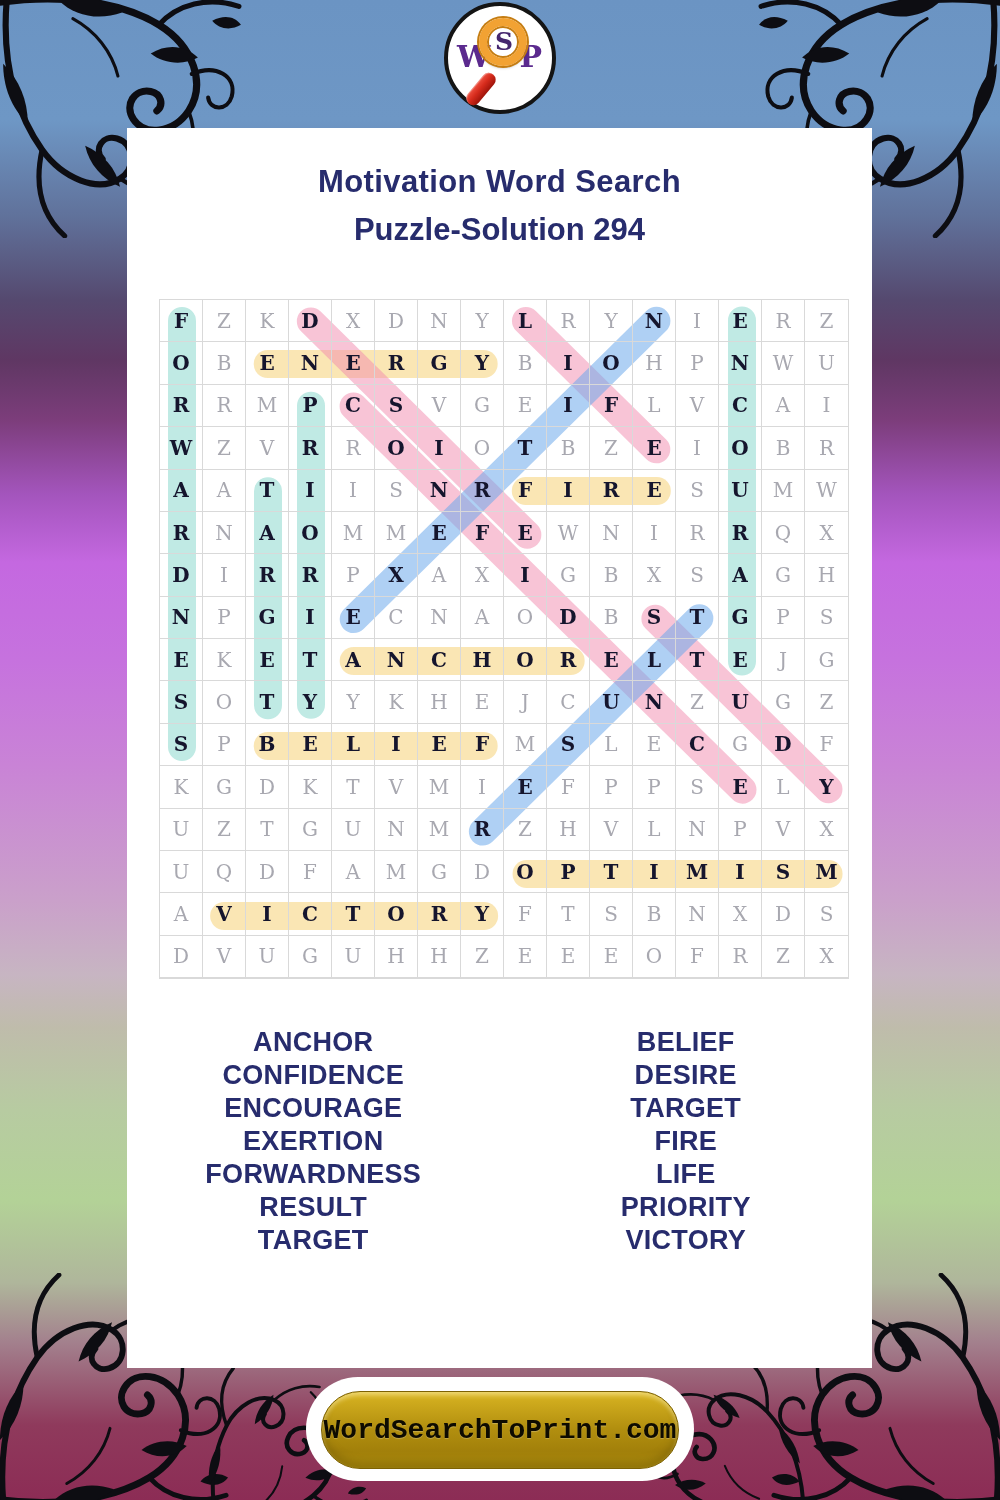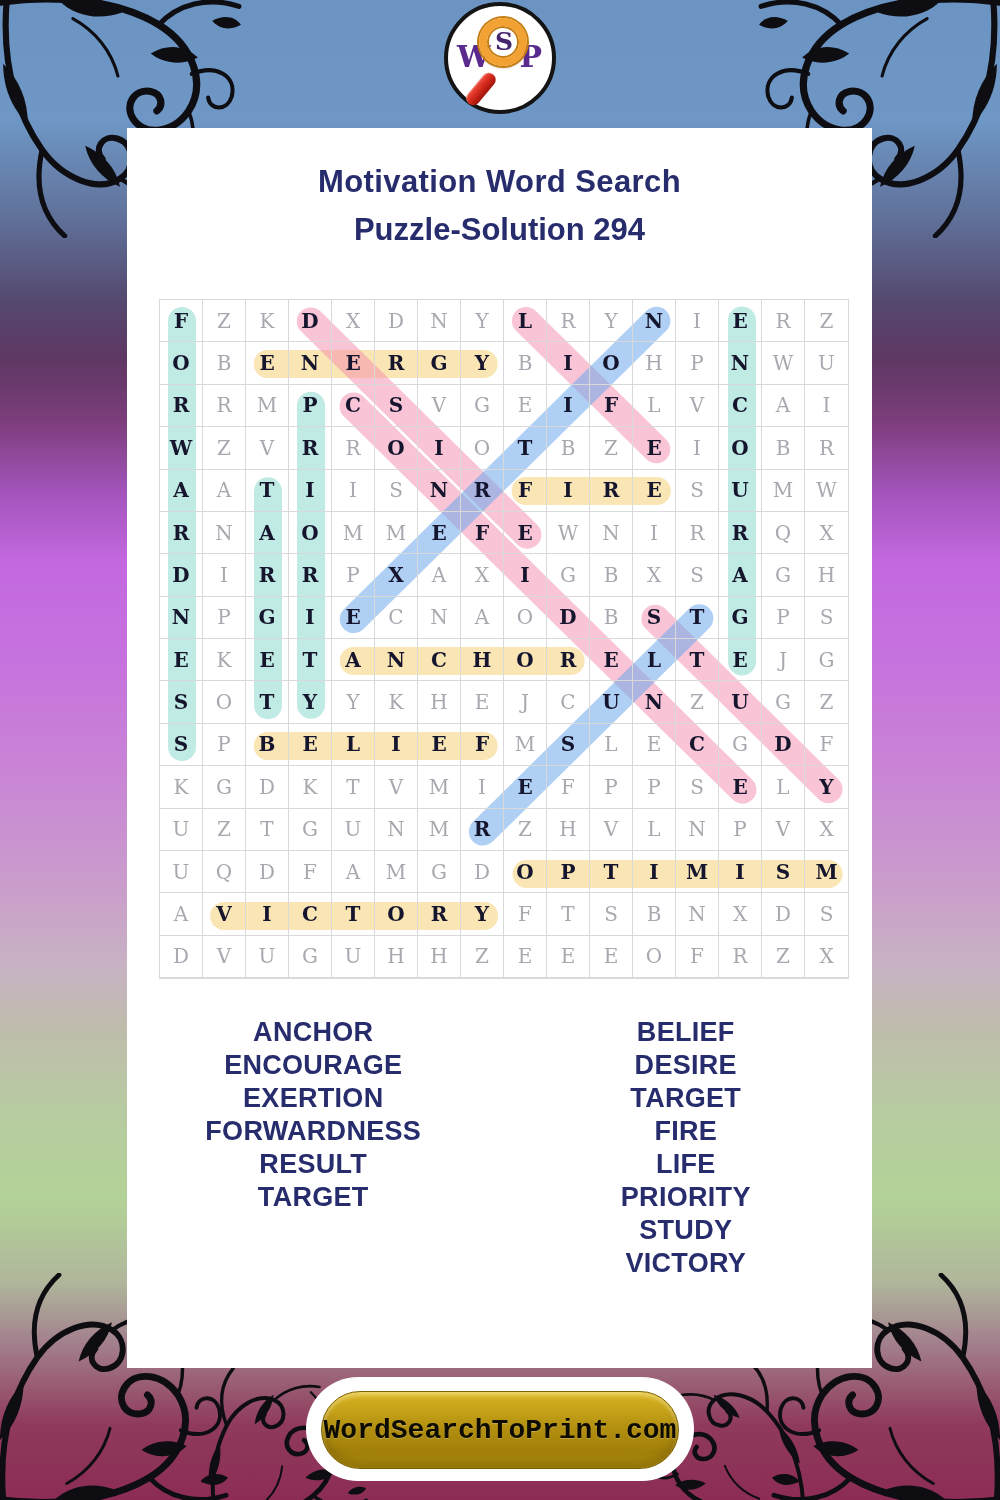--- a/index.html
+++ b/index.html
@@ -95,21 +95,21 @@
     font-family:"DejaVu Serif",serif;font-size:20px;color:#a8a8b0;
   }
   .cell:nth-child(16n){border-right:none;}
   .cell.sol{font-weight:bold;color:#15152d;}
 
   
   .words{
     position:absolute;left:0;top:888px;width:100%;display:flex;
   }
   .words ul{
-    list-style:none;margin:0;padding:0;width:50%;text-align:center;
+    list-style:none;margin:10px;padding:0;width:50%;text-align:center;
   }
   .words li{
     font-size:27px;font-weight:bold;color:#272c6d;line-height:33px;letter-spacing:.3px;
   }
 
   
   .btn-glow{
     position:absolute;left:306px;top:1377px;width:388px;height:104px;
     background:#fff;border-radius:52px;z-index:3;
   }
@@ -460,34 +460,34 @@
         <div class="cell">F</div>
         <div class="cell">R</div>
         <div class="cell">Z</div>
         <div class="cell">X</div>
       </div>
   </div>
 
   <div class="words">
     <ul>
         <li>ANCHOR</li>
+        <li>CONFIDENCE</li>
         <li>ENCOURAGE</li>
         <li>EXERTION</li>
         <li>FORWARDNESS</li>
         <li>RESULT</li>
         <li>TARGET</li>
       </ul>
     <ul>
         <li>BELIEF</li>
         <li>DESIRE</li>
         <li>TARGET</li>
         <li>FIRE</li>
         <li>LIFE</li>
         <li>PRIORITY</li>
-        <li>STUDY</li>
         <li>VICTORY</li>
       </ul>
   </div>
 </div>
 
 <div class="logo">
   <span class="logo-w">W</span>
   <span class="logo-p">P</span>
   <span class="lens">
     <span class="logo-s">S</span>

